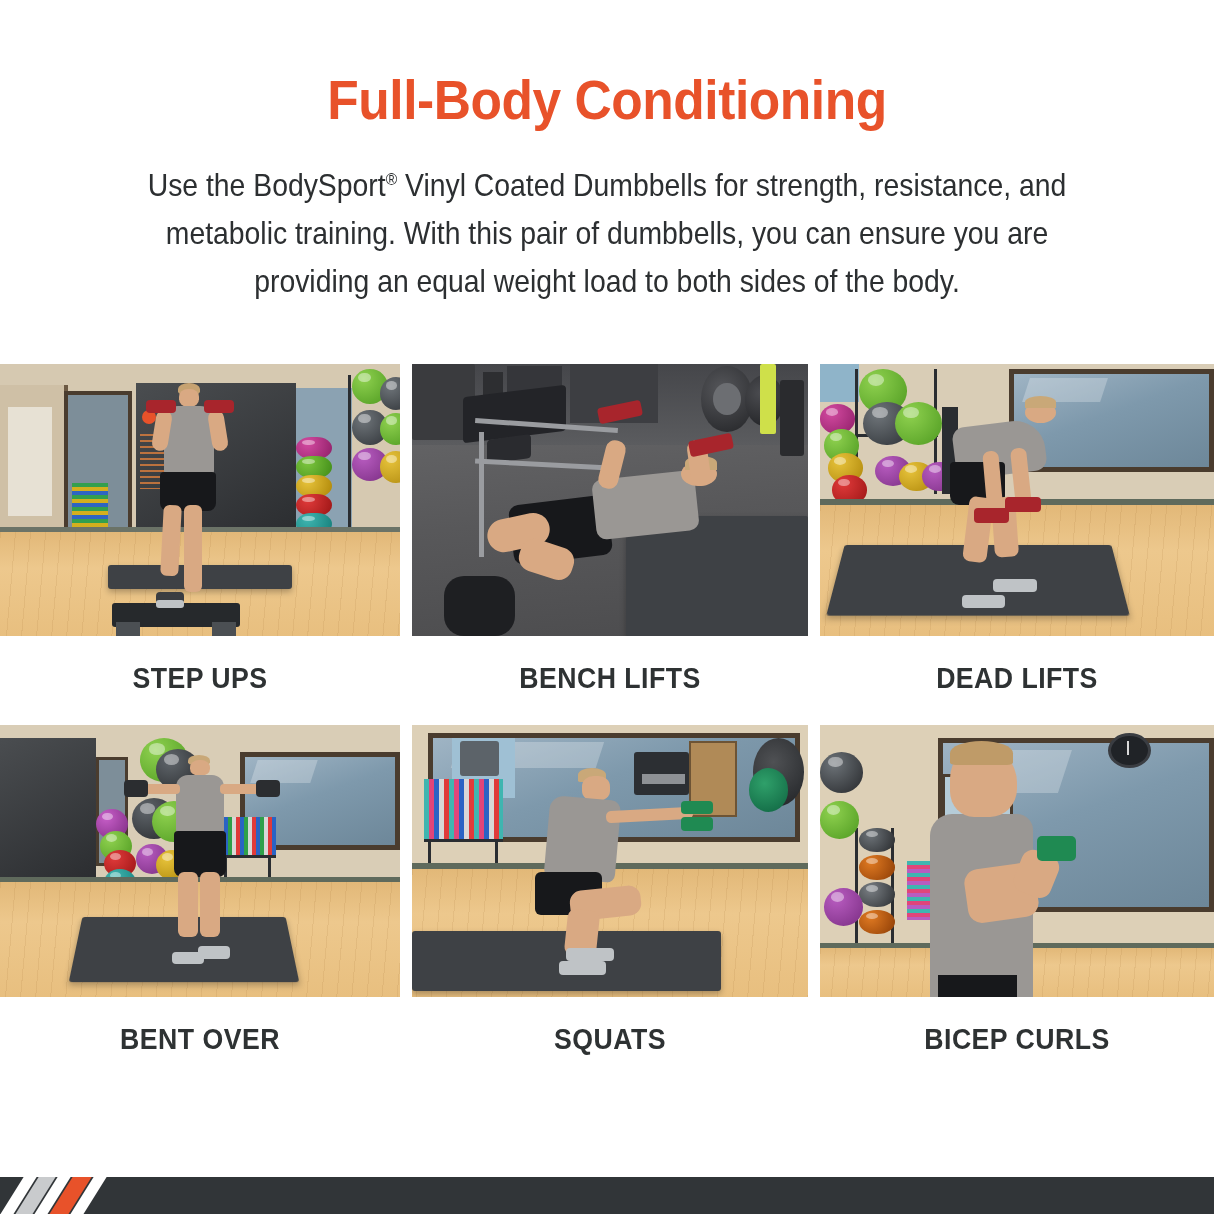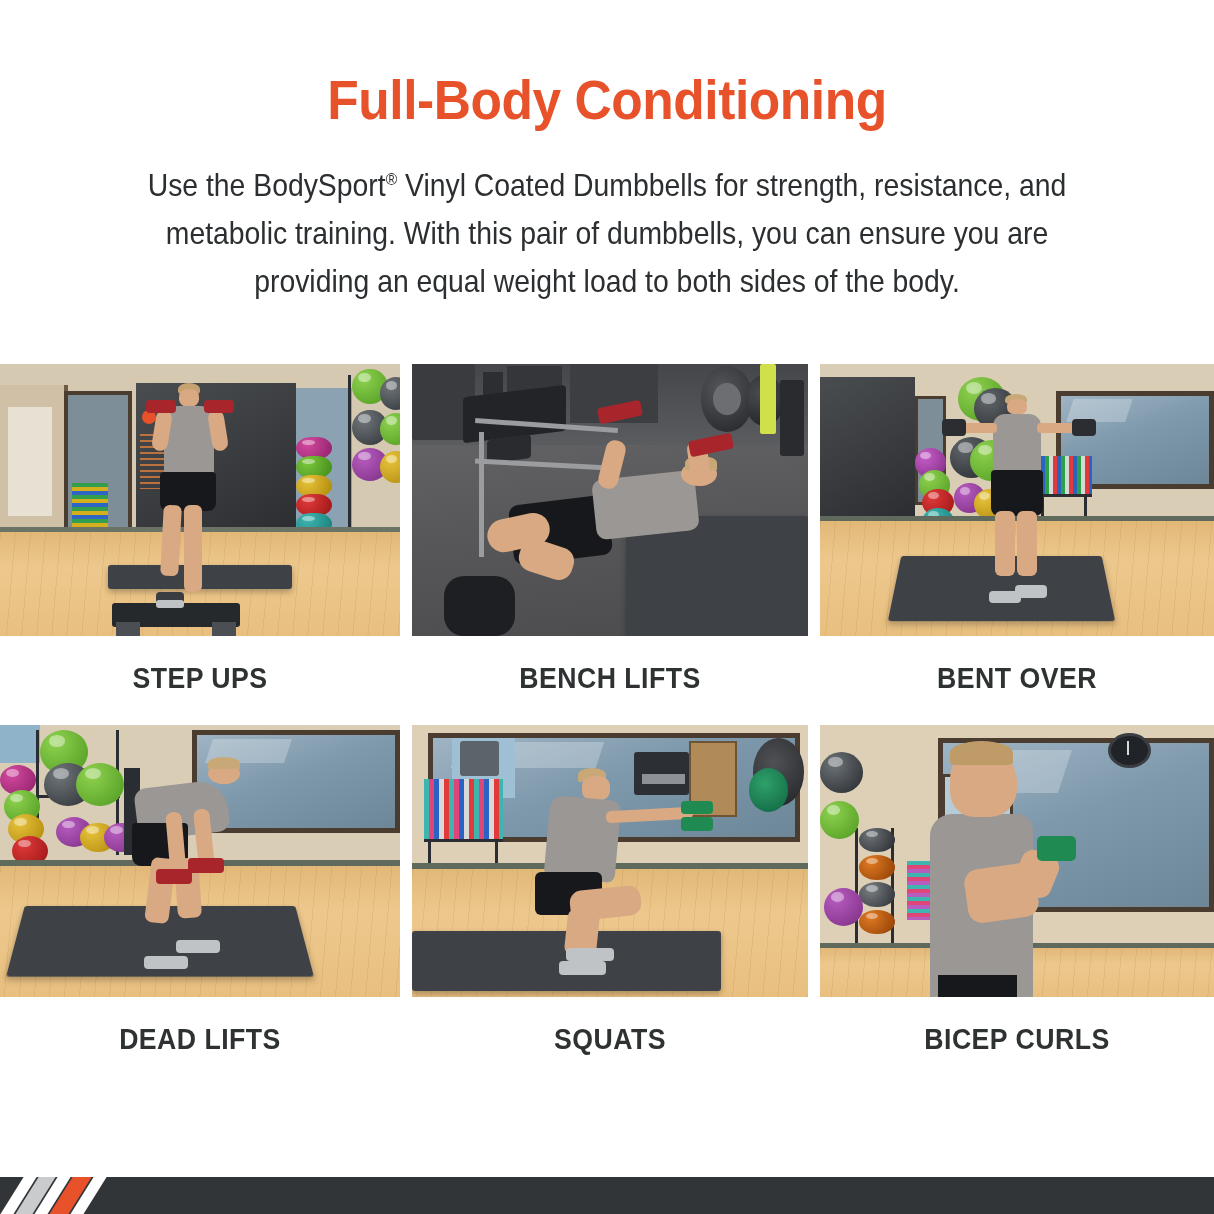--- a/index.html
+++ b/index.html
@@ -195,64 +195,20 @@
           <div class="p db-red" style="left:47%;top:15%;width:11%;height:6%;transform:rotate(-12deg);"></div>
           <div class="p db-red" style="left:70%;top:27%;width:11%;height:6%;transform:rotate(-12deg);"></div>
         </div>
       </div>
       <div class="caption">BENCH LIFTS</div>
     </div>
 
     <div class="cell">
       <div class="photo">
         <div class="scene">
-          <div class="wall" style="height:58%;background:#d9cdb6;"></div>
-          <div class="banner" style="left:0;top:5%;width:24%;height:52%;"></div>
-          <div class="p" style="left:24%;top:12%;width:8%;height:40%;background:#7d8e99;border:3px solid #4a3c2e;box-sizing:border-box;"></div>
-          <div class="mirror" style="left:60%;top:10%;width:40%;height:36%;"></div>
-          <div class="ball" style="left:35%;top:5%;width:12%;height:16%;background:radial-gradient(circle at 32% 28%,#8fd14f,#4e9a20);"></div>
-          <div class="ball" style="left:39%;top:9%;width:11%;height:15%;background:radial-gradient(circle at 32% 28%,#60666b,#27292c);"></div>
-          <div class="ball" style="left:33%;top:27%;width:11%;height:15%;background:radial-gradient(circle at 32% 28%,#5f656a,#26282b);"></div>
-          <div class="ball" style="left:38%;top:28%;width:11%;height:15%;background:radial-gradient(circle at 32% 28%,#8fd14f,#4e9a20);"></div>
-          <div class="ball" style="left:24%;top:31%;width:8%;height:11%;background:radial-gradient(circle at 32% 28%,#c75ec8,#7b2a80);"></div>
-          <div class="ball" style="left:25%;top:39%;width:8%;height:11%;background:radial-gradient(circle at 32% 28%,#8fd14f,#4e9a20);"></div>
-          <div class="ball" style="left:26%;top:46%;width:8%;height:10%;background:radial-gradient(circle at 32% 28%,#e03a3a,#9a1414);"></div>
-          <div class="ball" style="left:26%;top:53%;width:8%;height:10%;background:radial-gradient(circle at 32% 28%,#3fb5b0,#147c78);"></div>
-          <div class="ball" style="left:34%;top:44%;width:8%;height:11%;background:radial-gradient(circle at 32% 28%,#b85cc0,#7a2d82);"></div>
-          <div class="ball" style="left:39%;top:46%;width:8%;height:11%;background:radial-gradient(circle at 32% 28%,#e7c33b,#ae8609);"></div>
-          <div class="ball" style="left:44%;top:46%;width:8%;height:11%;background:radial-gradient(circle at 32% 28%,#b85cc0,#7a2d82);"></div>
-
-          <div class="p" style="left:55%;top:34%;width:14%;height:14%;background:repeating-linear-gradient(90deg,#e03a3a 0 4px,#2a63c4 4px 8px,#2fa04a 8px 12px,#d8d8d8 12px 16px);"></div>
-          <div class="rackframe" style="left:55%;top:48%;width:14%;height:3px;"></div>
-          <div class="rackframe" style="left:56%;top:48%;width:3px;height:12%;"></div>
-          <div class="rackframe" style="left:67%;top:48%;width:3px;height:12%;"></div>
-          <div class="floor" style="height:42%;"></div>
-          <div class="baseboard" style="bottom:42%;height:5px;background:#5f6a5c;"></div>
-          <div class="mat" style="left:19%;bottom:5%;width:54%;height:26%;transform:perspective(230px) rotateX(24deg);"></div>
-
-          <div class="p hair" style="left:47%;top:11%;width:5.5%;height:4%;border-radius:50% 50% 25% 25%;background:#c9a878;"></div>
-          <div class="p skin" style="left:47.5%;top:13%;width:5%;height:6%;border-radius:45%;"></div>
-          <div class="p shirt" style="left:44%;top:18.5%;width:12%;height:22%;border-radius:12px 12px 5px 5px;"></div>
-          <div class="p skin" style="left:34%;top:22%;width:11%;height:3.6%;border-radius:4px;"></div>
-          <div class="p skin" style="left:55%;top:22%;width:11%;height:3.6%;border-radius:4px;"></div>
-          <div class="p db-black" style="left:31%;top:20.5%;width:6%;height:6%;"></div>
-          <div class="p db-black" style="left:64%;top:20.5%;width:6%;height:6%;"></div>
-          <div class="p shorts" style="left:43.5%;top:39%;width:13%;height:17%;border-radius:4px 4px 8px 8px;"></div>
-          <div class="p skin" style="left:44.5%;top:54%;width:5%;height:24%;border-radius:6px;"></div>
-          <div class="p skin" style="left:50%;top:54%;width:5%;height:24%;border-radius:6px;"></div>
-          <div class="p shoe" style="left:43%;bottom:12%;width:8%;height:4.5%;border-radius:4px;"></div>
-          <div class="p shoe" style="left:49.5%;bottom:14%;width:8%;height:4.5%;border-radius:4px;"></div>
-        </div>
-      </div>
-      <div class="caption">BENT OVER</div>
-    </div>
-
-    <div class="cell">
-      <div class="photo">
-        <div class="scene">
           <div class="wall" style="height:52%;background:#d9cdb6;"></div>
           <div class="mirror" style="left:48%;top:2%;width:52%;height:38%;"></div>
           <div class="p" style="left:0;top:0;width:10%;height:14%;background:#8fb4c9;"></div>
 
           <div class="rackframe" style="left:9%;top:2%;width:3px;height:46%;"></div>
           <div class="rackframe" style="left:29%;top:2%;width:3px;height:46%;"></div>
           <div class="rackframe" style="left:9%;top:26%;width:21%;height:3px;"></div>
           <div class="ball" style="left:10%;top:2%;width:12%;height:16%;background:radial-gradient(circle at 32% 28%,#8fd14f,#4e9a20);"></div>
           <div class="ball" style="left:11%;top:14%;width:12%;height:16%;background:radial-gradient(circle at 32% 28%,#6f757a,#2c3034);"></div>
           <div class="ball" style="left:19%;top:14%;width:12%;height:16%;background:radial-gradient(circle at 32% 28%,#8fd14f,#4e9a20);"></div>
@@ -282,20 +238,64 @@
           <div class="p shoe" style="left:36%;bottom:10%;width:11%;height:5%;border-radius:4px;"></div>
           <div class="p shoe" style="left:44%;bottom:16%;width:11%;height:5%;border-radius:4px;"></div>
         </div>
       </div>
       <div class="caption">DEAD LIFTS</div>
     </div>
 
     <div class="cell">
       <div class="photo">
         <div class="scene">
+          <div class="wall" style="height:58%;background:#d9cdb6;"></div>
+          <div class="banner" style="left:0;top:5%;width:24%;height:52%;"></div>
+          <div class="p" style="left:24%;top:12%;width:8%;height:40%;background:#7d8e99;border:3px solid #4a3c2e;box-sizing:border-box;"></div>
+          <div class="mirror" style="left:60%;top:10%;width:40%;height:36%;"></div>
+          <div class="ball" style="left:35%;top:5%;width:12%;height:16%;background:radial-gradient(circle at 32% 28%,#8fd14f,#4e9a20);"></div>
+          <div class="ball" style="left:39%;top:9%;width:11%;height:15%;background:radial-gradient(circle at 32% 28%,#60666b,#27292c);"></div>
+          <div class="ball" style="left:33%;top:27%;width:11%;height:15%;background:radial-gradient(circle at 32% 28%,#5f656a,#26282b);"></div>
+          <div class="ball" style="left:38%;top:28%;width:11%;height:15%;background:radial-gradient(circle at 32% 28%,#8fd14f,#4e9a20);"></div>
+          <div class="ball" style="left:24%;top:31%;width:8%;height:11%;background:radial-gradient(circle at 32% 28%,#c75ec8,#7b2a80);"></div>
+          <div class="ball" style="left:25%;top:39%;width:8%;height:11%;background:radial-gradient(circle at 32% 28%,#8fd14f,#4e9a20);"></div>
+          <div class="ball" style="left:26%;top:46%;width:8%;height:10%;background:radial-gradient(circle at 32% 28%,#e03a3a,#9a1414);"></div>
+          <div class="ball" style="left:26%;top:53%;width:8%;height:10%;background:radial-gradient(circle at 32% 28%,#3fb5b0,#147c78);"></div>
+          <div class="ball" style="left:34%;top:44%;width:8%;height:11%;background:radial-gradient(circle at 32% 28%,#b85cc0,#7a2d82);"></div>
+          <div class="ball" style="left:39%;top:46%;width:8%;height:11%;background:radial-gradient(circle at 32% 28%,#e7c33b,#ae8609);"></div>
+          <div class="ball" style="left:44%;top:46%;width:8%;height:11%;background:radial-gradient(circle at 32% 28%,#b85cc0,#7a2d82);"></div>
+
+          <div class="p" style="left:55%;top:34%;width:14%;height:14%;background:repeating-linear-gradient(90deg,#e03a3a 0 4px,#2a63c4 4px 8px,#2fa04a 8px 12px,#d8d8d8 12px 16px);"></div>
+          <div class="rackframe" style="left:55%;top:48%;width:14%;height:3px;"></div>
+          <div class="rackframe" style="left:56%;top:48%;width:3px;height:12%;"></div>
+          <div class="rackframe" style="left:67%;top:48%;width:3px;height:12%;"></div>
+          <div class="floor" style="height:42%;"></div>
+          <div class="baseboard" style="bottom:42%;height:5px;background:#5f6a5c;"></div>
+          <div class="mat" style="left:19%;bottom:5%;width:54%;height:26%;transform:perspective(230px) rotateX(24deg);"></div>
+
+          <div class="p hair" style="left:47%;top:11%;width:5.5%;height:4%;border-radius:50% 50% 25% 25%;background:#c9a878;"></div>
+          <div class="p skin" style="left:47.5%;top:13%;width:5%;height:6%;border-radius:45%;"></div>
+          <div class="p shirt" style="left:44%;top:18.5%;width:12%;height:22%;border-radius:12px 12px 5px 5px;"></div>
+          <div class="p skin" style="left:34%;top:22%;width:11%;height:3.6%;border-radius:4px;"></div>
+          <div class="p skin" style="left:55%;top:22%;width:11%;height:3.6%;border-radius:4px;"></div>
+          <div class="p db-black" style="left:31%;top:20.5%;width:6%;height:6%;"></div>
+          <div class="p db-black" style="left:64%;top:20.5%;width:6%;height:6%;"></div>
+          <div class="p shorts" style="left:43.5%;top:39%;width:13%;height:17%;border-radius:4px 4px 8px 8px;"></div>
+          <div class="p skin" style="left:44.5%;top:54%;width:5%;height:24%;border-radius:6px;"></div>
+          <div class="p skin" style="left:50%;top:54%;width:5%;height:24%;border-radius:6px;"></div>
+          <div class="p shoe" style="left:43%;bottom:12%;width:8%;height:4.5%;border-radius:4px;"></div>
+          <div class="p shoe" style="left:49.5%;bottom:14%;width:8%;height:4.5%;border-radius:4px;"></div>
+        </div>
+      </div>
+      <div class="caption">BENT OVER</div>
+    </div>
+
+    <div class="cell">
+      <div class="photo">
+        <div class="scene">
           <div class="wall" style="height:53%;background:#ddd0b7;"></div>
           <div class="mirror" style="left:4%;top:3%;width:94%;height:40%;"></div>
           <div class="p" style="left:10%;top:5%;width:16%;height:22%;background:#9fc0d4;"></div>
           <div class="p" style="left:12%;top:6%;width:10%;height:13%;background:#5c6369;border-radius:3px;"></div>
           <div class="p" style="left:56%;top:10%;width:14%;height:16%;background:#2c2f33;border-radius:3px;"></div>
           <div class="p" style="left:58%;top:18%;width:11%;height:4%;background:#8e9195;"></div>
           <div class="p" style="left:70%;top:6%;width:12%;height:28%;background:#b08a57;border:2px solid #6d5435;box-sizing:border-box;"></div>
           <div class="p" style="left:86%;top:5%;width:13%;height:25%;border-radius:50%;background:radial-gradient(circle at 40% 35%,#4f5154,#202225);"></div>
           <div class="p" style="left:85%;top:16%;width:10%;height:16%;border-radius:50%;background:radial-gradient(circle at 40% 35%,#2fa06a,#0e6340);"></div>
 

